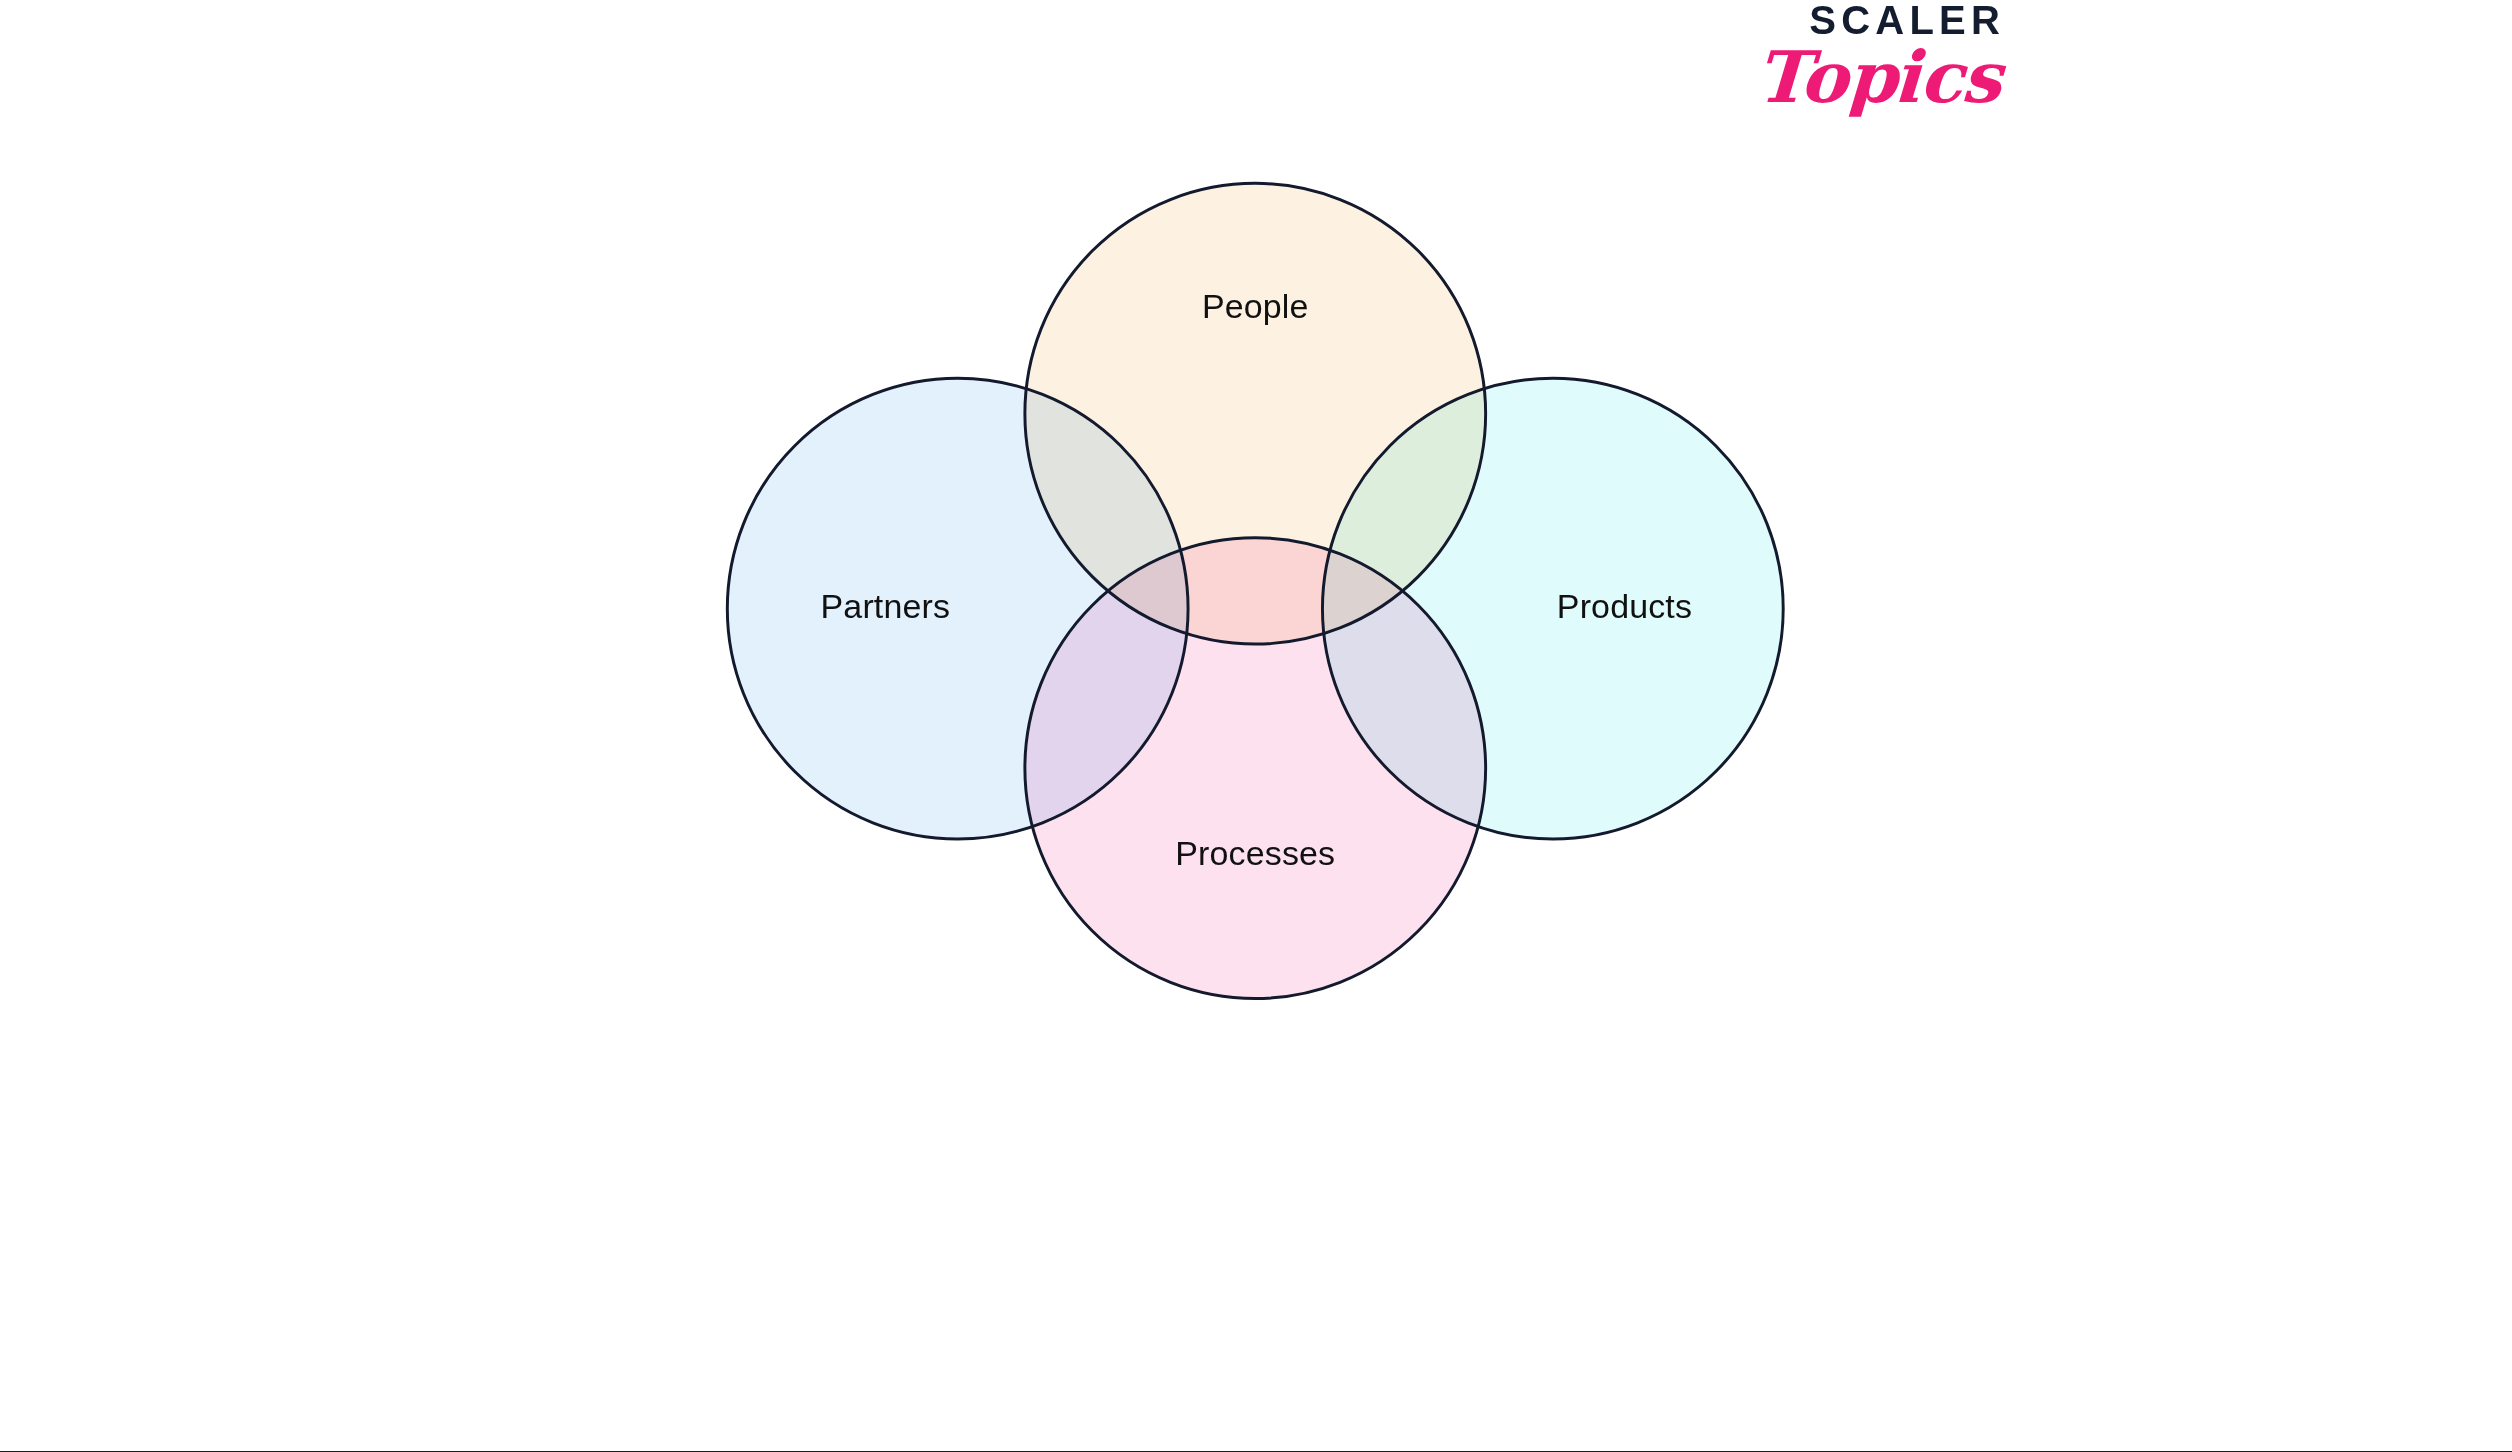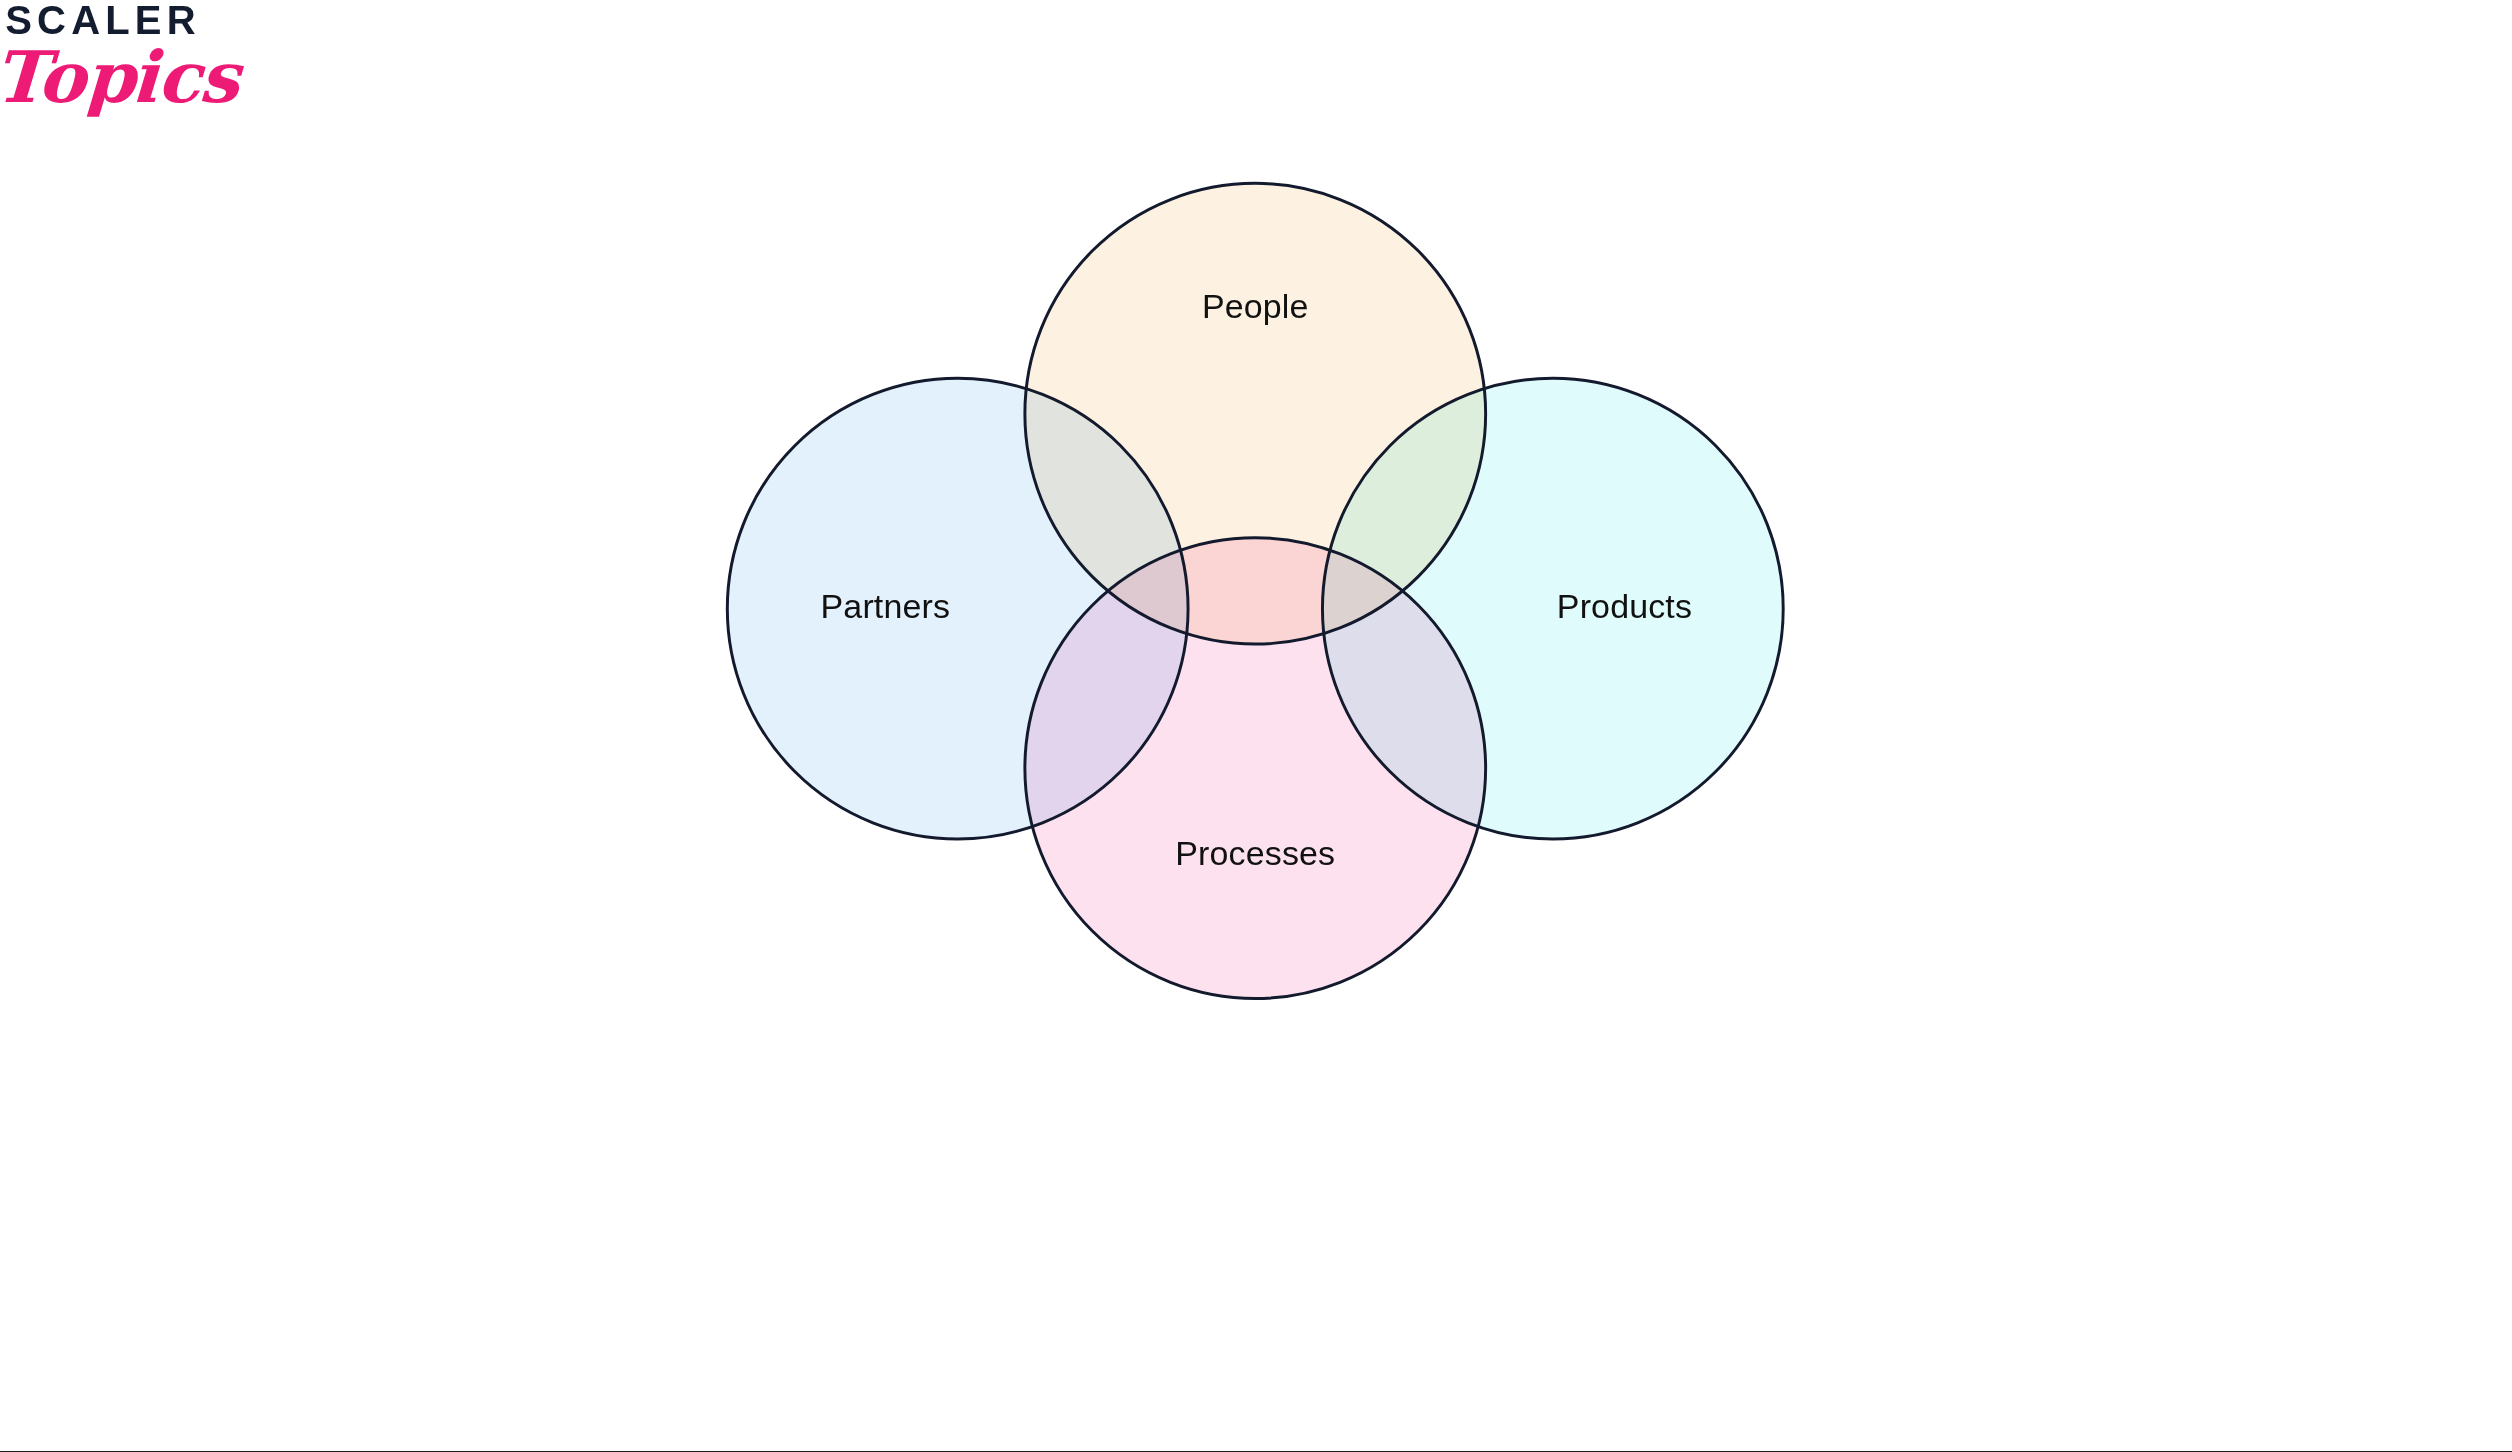--- a/index.html
+++ b/index.html
@@ -55,21 +55,22 @@
     dominant-baseline: middle;
     letter-spacing: 0.2px;
   }
 
   
   #logo {
     position: absolute;
     left: 0;
     top: 1480;
     width: 1990px;
-    text-align: left;
+    text-align: right;
+    padding-left: 15px;
   }
   #logo-scaler {
     display: block;
     font-family: "Liberation Sans", sans-serif;
     font-size: 40px;
     font-weight: 700;
     letter-spacing: 5.2px;
     color: #141c30;
     line-height: 1.0;
     margin: 0 0 1.5px 0;

